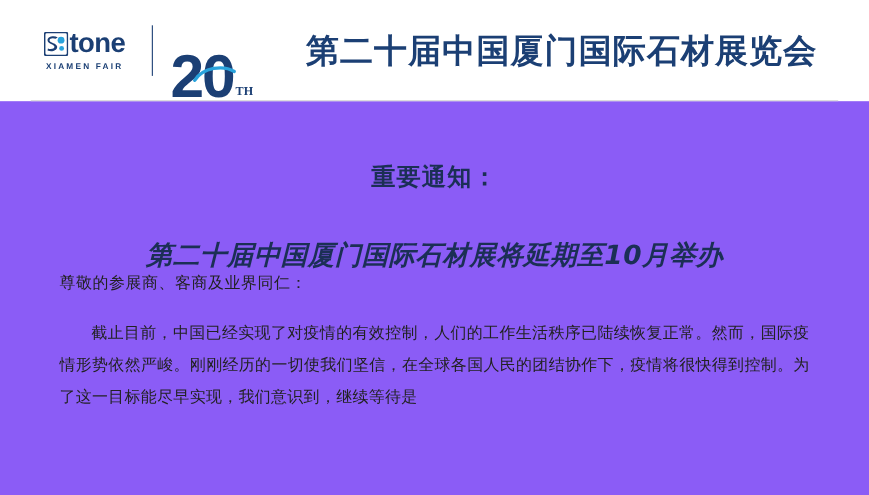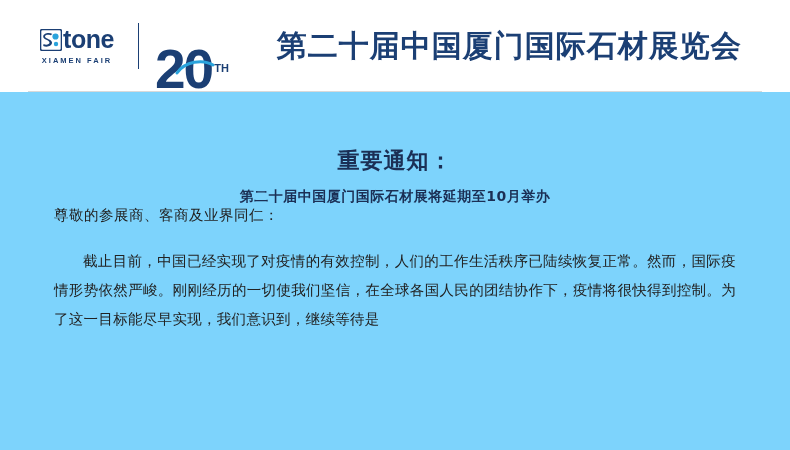--- a/index.html
+++ b/index.html
@@ -10,21 +10,21 @@
     width: 790px;
     height: 450px;
     background: #ffffff;
     font-family: "Liberation Serif", serif;
     overflow: hidden;
   }
   .page {
     position: relative;
     width: 790px;
     height: 450px;
-    background: #7dd3fc;
+    background: #8b5cf6;
     box-sizing: border-box;
   }
 
   
   .header {
     position: relative;
     height: 92px;
     background: #ffffff;
     display: flex;
     align-items: center;
@@ -91,26 +91,26 @@
     font-family: "Liberation Sans", sans-serif;
     font-size: 55px;
     font-weight: bold;
     color: #1b3f74;
     line-height: 0.9;
     letter-spacing: -2px;
     position: relative;
     margin-top: 48px;
   }
   .anniv-th {
-    font-family: Liberation Sans, sans-serif;
+    font-family: Liberation Serif, serif;
     font-size: 11px;
     font-weight: bold;
     color: #1b3f74;
     margin-left: 2px;
-    margin-bottom: 21px;
+    margin-bottom: 6px;
   }
 
   .header-title {
     font-family: "DejaVu Sans", sans-serif;
     font-weight: bold;
     font-size: 30px;
     color: #1b3f74;
     letter-spacing: 1px;
     white-space: nowrap;
     margin-left: 32px;
@@ -127,24 +127,25 @@
     font-weight: bold;
     font-size: 22px;
     color: #1b2f55;
     margin-top: 54px;
     letter-spacing: 1px;
   }
   .notice-subtitle {
     text-align: center;
     font-family: "DejaVu Sans", sans-serif;
     font-weight: bold;
-    font-size: 14px;
+    font-size: 24px;
     color: #1b2f55;
-    margin-top: 12px;
+    margin-top: 40px;
     letter-spacing: 0.5px;
+    font-style: italic;
   }
   .salutation {
     font-family: Liberation Sans, sans-serif;
     font-size: 14.5px;
     color: #222222;
     letter-spacing: 0.5px;
   }
   .para {
     margin-top: 22px;
     font-family: Liberation Sans, sans-serif;

